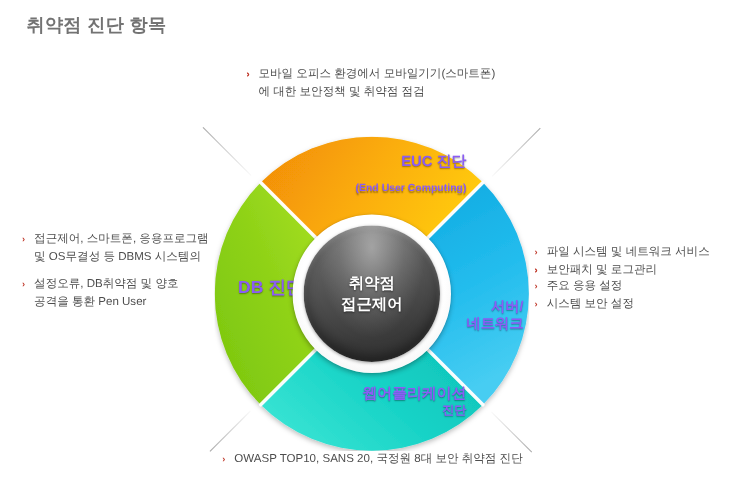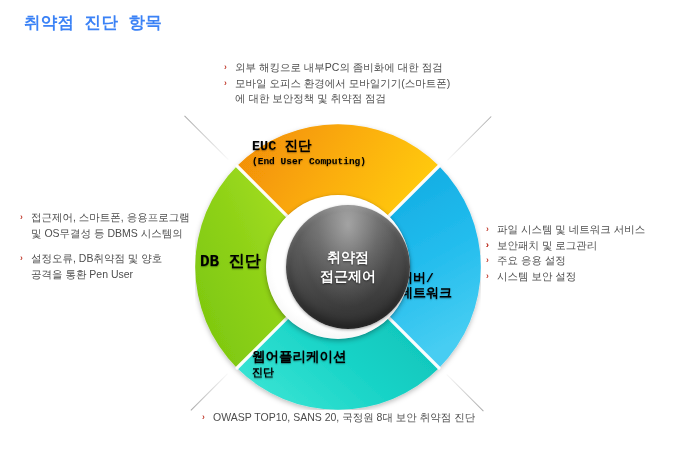--- a/index.html
+++ b/index.html
@@ -22,24 +22,23 @@
     height: 450px;
   }
 
   
   #page-title {
     position: absolute;
     left: 24px;
     top: 12px;
     font-size: 16.5px;
     font-weight: bold;
-    color: #3b82f6;
+    color: #737373;
     letter-spacing: 0.3px;
     white-space: nowrap;
-    font-family: Liberation Mono, monospace;
   }
 
   
   .leader {
     position: absolute;
     background: linear-gradient(to right, rgba(150,150,150,0.05), rgba(140,140,140,0.75));
     height: 1px;
     transform-origin: 0 0;
   }
 
@@ -49,40 +48,39 @@
     left: 195px;
     top: 124px;
     width: 286px;
     height: 286px;
   }
   #wheel svg { display: block; }
 
   
   .seg-label {
     position: absolute;
-    color: #000000;
-    font-weight: bold;
-    text-align: left;
+    color: #8b5cf6;
+    font-weight: bold;
+    text-align: right;
     line-height: 1.18;
     text-shadow: 0 1px 1.4px rgba(0,0,0,0.38);
     white-space: nowrap;
     pointer-events: none;
-    font-family: Liberation Mono, monospace;
   }
   #label-euc {
     left: 252px;
     top: 139px;
     width: 172px;
     font-size: 13.5px;
   }
   #label-euc .sub {
     display: block;
     font-size: 9.5px;
     font-weight: bold;
-    margin-top: 1px;
+    margin-top: 11px;
   }
   #label-server {
     left: 400px;
     top: 261px;
     width: 76px;
     font-size: 13px;
     margin-top: 10px;
   }
   #label-web {
     left: 252px;
@@ -107,21 +105,21 @@
     position: absolute;
     left: 266px;
     top: 195px;
     width: 144px;
     height: 144px;
     border-radius: 50%;
     background: radial-gradient(circle at 50% 46%, #ffffff 0%, #ffffff 62%, #f1f1f1 82%, #d8d8d8 100%);
     box-shadow: 0 2px 5px rgba(0,0,0,0.30), 0 0 1px rgba(0,0,0,0.25);
     display: flex;
     align-items: center;
-    justify-content: flex-end;
+    justify-content: center;
   }
   #hub-core {
     width: 124px;
     height: 124px;
     border-radius: 50%;
     background:
       radial-gradient(ellipse at 50% 16%, rgba(255,255,255,0.42) 0%, rgba(255,255,255,0.12) 34%, rgba(255,255,255,0) 56%),
       linear-gradient(168deg, #6d6d6d 0%, #5d5d5d 28%, #4a4a4a 55%, #3a3a3a 78%, #343434 100%);
     box-shadow: inset 0 2px 5px rgba(255,255,255,0.18), inset 0 -6px 12px rgba(0,0,0,0.45), 0 1px 3px rgba(0,0,0,0.35);
     display: flex;
@@ -261,21 +259,20 @@
         <span>취약점</span><br>
         <span>접근제어</span>
       </div>
     </div>
   </div>
 
   <div class="callout" id="callout-top">
     <ul class="bullet-list">
       <li class="bullet-item">
         <span class="marker">›</span>
-        <span>외부 해킹으로 내부PC의 좀비화에 대한 점검</span>
       </li>
       <li class="bullet-item">
         <span class="marker">›</span>
         <span>모바일 오피스 환경에서 모바일기기(스마트폰)</span>
         <span class="cont">에 대한 보안정책 및 취약점 점검</span>
       </li>
     </ul>
   </div>
 
   <div class="callout" id="callout-left">

